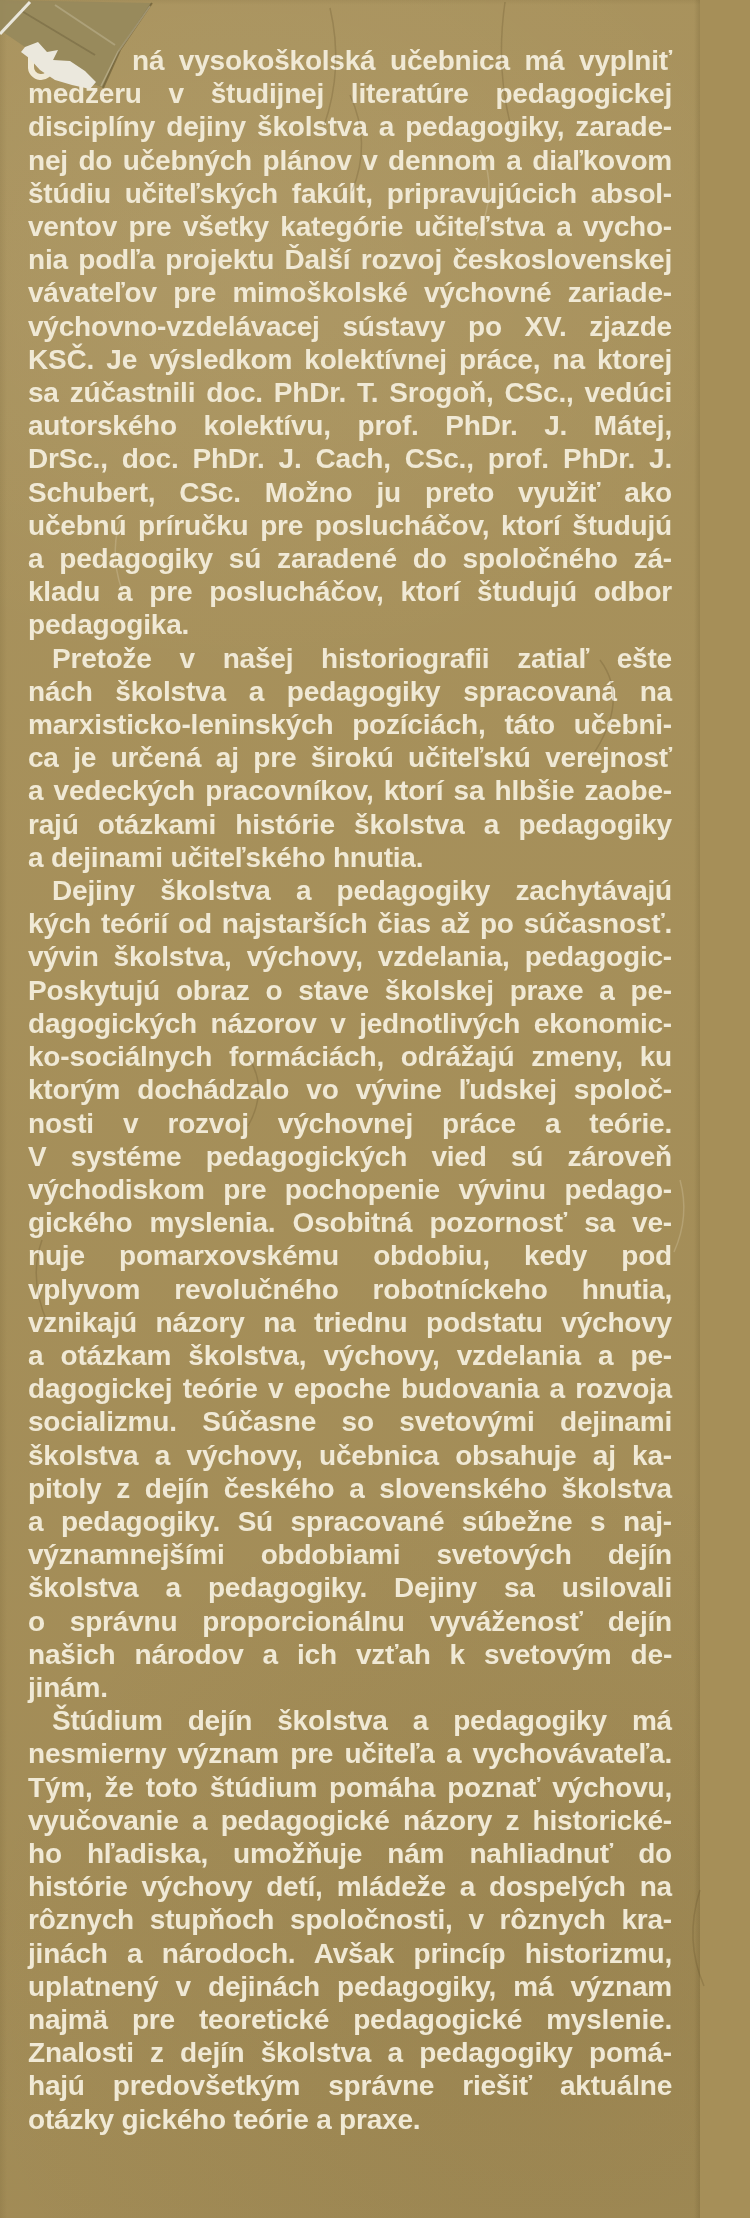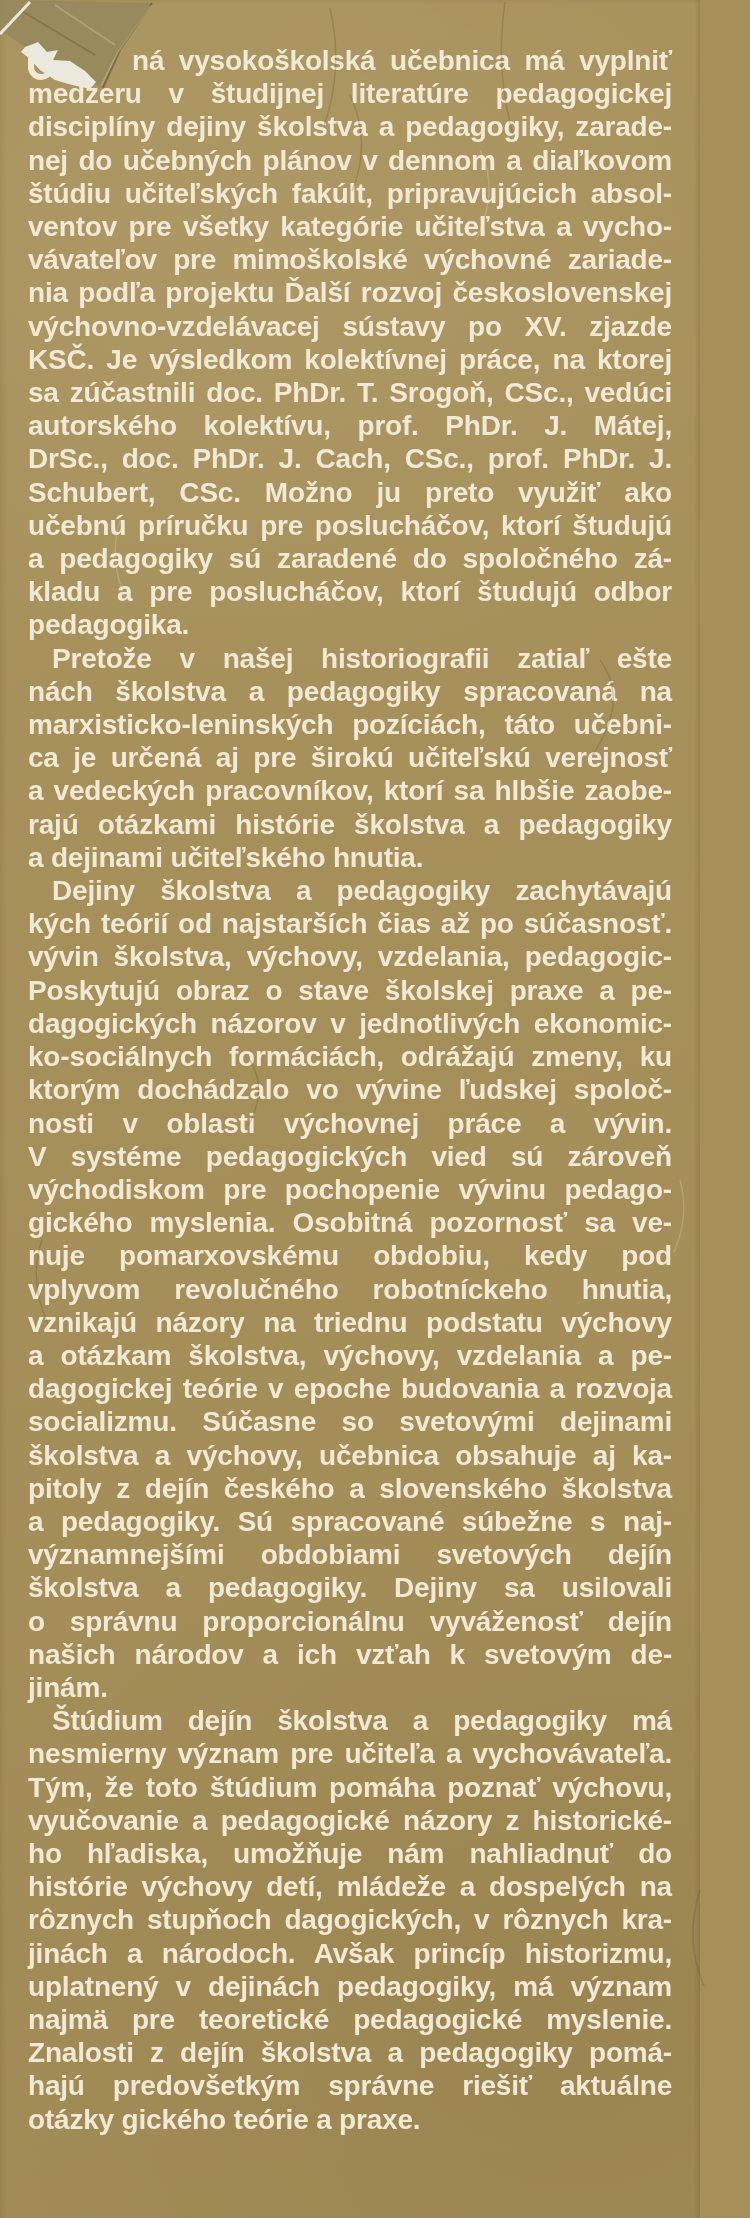--- a/index.html
+++ b/index.html
@@ -59,22 +59,22 @@
   <div class="texture"></div>
 
   <div class="text-block" id="text-block">
       <div class="paragraph">
         <div class="line torn-first">ná vysokoškolská učebnica má vyplniť</div>
         <div class="line">medzeru v študijnej literatúre pedagogickej</div>
         <div class="line">disciplíny dejiny školstva a pedagogiky, zarade-</div>
         <div class="line">nej do učebných plánov v dennom a diaľkovom</div>
         <div class="line">štúdiu učiteľských fakúlt, pripravujúcich absol-</div>
         <div class="line">ventov pre všetky kategórie učiteľstva a vycho-</div>
+        <div class="line">nia podľa projektu Ďalší rozvoj československej</div>
         <div class="line">vávateľov pre mimoškolské výchovné zariade-</div>
-        <div class="line">nia podľa projektu Ďalší rozvoj československej</div>
         <div class="line">výchovno-vzdelávacej sústavy po XV. zjazde</div>
         <div class="line">KSČ. Je výsledkom kolektívnej práce, na ktorej</div>
         <div class="line">sa zúčastnili doc. PhDr. T. Srogoň, CSc., vedúci</div>
         <div class="line">autorského kolektívu, prof. PhDr. J. Mátej,</div>
         <div class="line">DrSc., doc. PhDr. J. Cach, CSc., prof. PhDr. J.</div>
         <div class="line">Schubert, CSc. Možno ju preto využiť ako</div>
         <div class="line">učebnú príručku pre poslucháčov, ktorí študujú</div>
         <div class="line">a pedagogiky sú zaradené do spoločného zá-</div>
         <div class="line">kladu a pre poslucháčov, ktorí študujú odbor</div>
         <div class="line last">pedagogika.</div>
@@ -89,21 +89,21 @@
         <div class="line last">a dejinami učiteľského hnutia.</div>
       </div>
       <div class="paragraph">
         <div class="line" style="text-indent: 24px;">Dejiny školstva a pedagogiky zachytávajú</div>
         <div class="line">kých teórií od najstarších čias až po súčasnosť.</div>
         <div class="line">vývin školstva, výchovy, vzdelania, pedagogic-</div>
         <div class="line">Poskytujú obraz o stave školskej praxe a pe-</div>
         <div class="line">dagogických názorov v jednotlivých ekonomic-</div>
         <div class="line">ko-sociálnych formáciách, odrážajú zmeny, ku</div>
         <div class="line">ktorým dochádzalo vo vývine ľudskej spoloč-</div>
-        <div class="line">nosti v oblasti výchovnej práce a vývin.</div>
+        <div class="line">nosti v rozvoj výchovnej práce a teórie.</div>
         <div class="line">V systéme pedagogických vied sú zároveň</div>
         <div class="line">východiskom pre pochopenie vývinu pedago-</div>
         <div class="line">gického myslenia. Osobitná pozornosť sa ve-</div>
         <div class="line">nuje pomarxovskému obdobiu, kedy pod</div>
         <div class="line">vplyvom revolučného robotníckeho hnutia,</div>
         <div class="line">vznikajú názory na triednu podstatu výchovy</div>
         <div class="line">a otázkam školstva, výchovy, vzdelania a pe-</div>
         <div class="line">dagogickej teórie v epoche budovania a rozvoja</div>
         <div class="line">socializmu. Súčasne so svetovými dejinami</div>
         <div class="line">školstva a výchovy, učebnica obsahuje aj ka-</div>
@@ -115,21 +115,21 @@
         <div class="line">našich národov a ich vzťah k svetovým de-</div>
         <div class="line last">jinám.</div>
       </div>
       <div class="paragraph">
         <div class="line" style="text-indent: 24px;">Štúdium dejín školstva a pedagogiky má</div>
         <div class="line">nesmierny význam pre učiteľa a vychovávateľa.</div>
         <div class="line">Tým, že toto štúdium pomáha poznať výchovu,</div>
         <div class="line">vyučovanie a pedagogické názory z historické-</div>
         <div class="line">ho hľadiska, umožňuje nám nahliadnuť do</div>
         <div class="line">histórie výchovy detí, mládeže a dospelých na</div>
-        <div class="line">rôznych stupňoch dagogických, v rôznych kra-</div>
+        <div class="line">rôznych stupňoch spoločnosti, v rôznych kra-</div>
         <div class="line">jinách a národoch. Avšak princíp historizmu,</div>
         <div class="line">uplatnený v dejinách pedagogiky, má význam</div>
         <div class="line">najmä pre teoretické pedagogické myslenie.</div>
         <div class="line">Znalosti z dejín školstva a pedagogiky pomá-</div>
         <div class="line">hajú predovšetkým správne riešiť aktuálne</div>
         <div class="line last">otázky gického teórie a praxe.</div>
       </div>
     </div>
 
   <svg class="damage-overlay" width="750" height="2218" viewBox="0 0 750 2218">

